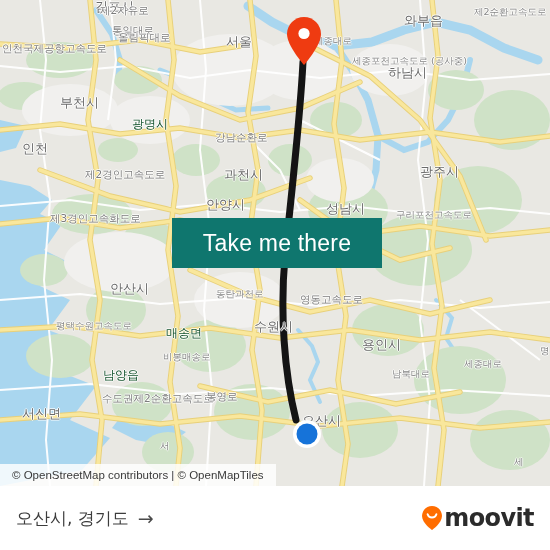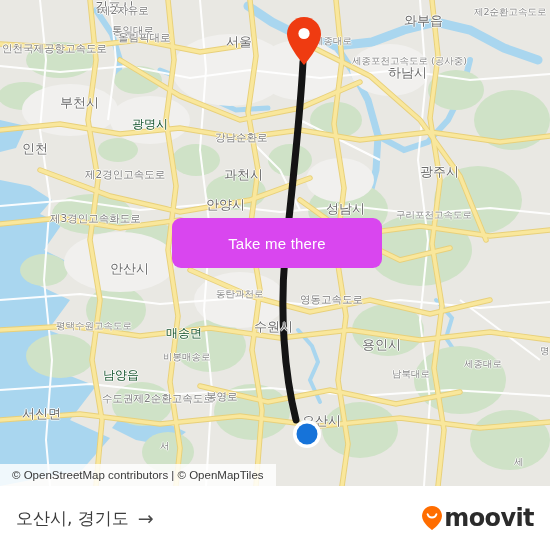--- a/index.html
+++ b/index.html
@@ -82,25 +82,25 @@
     height: 30px;
   }
 
   
   #cta-button {
     position: absolute;
     left: 172px;
     top: 218px;
     width: 210px;
     height: 50px;
-    background: #d946ef;
+    background: #0f766e;
     border: none;
-    border-radius: 9px;
+    border-radius: 0;
     color: #ffffff;
-    font-size: 15px;
+    font-size: 23px;
     font-family: "Liberation Sans", sans-serif;
     letter-spacing: .2px;
     cursor: pointer;
     display: flex;
     align-items: center;
     justify-content: center;
     padding: 0;
   }
 
   
@@ -285,21 +285,21 @@
         <div class="map-label road" style="left: 2px; top: 42px;">인천국제공항고속도로</div>
         <div class="map-label city" style="left: 95px; top: -2px;">김포시</div>
         <div class="map-label road" style="left: 100px; top: 4px;">제2자유로</div>
         <div class="map-label road" style="left: 112px; top: 24px;">통일대로</div>
         <div class="map-label road" style="left: 118px; top: 31px;">올림픽대로</div>
         <div class="map-label city" style="left: 60px; top: 94px;">부천시</div>
         <div class="map-label town" style="left: 132px; top: 116px;">광명시</div>
         <div class="map-label city" style="left: 22px; top: 140px;">인천</div>
         <div class="map-label road" style="left: 85px; top: 168px;">제2경인고속도로</div>
         <div class="map-label road" style="left: 50px; top: 212px;">제3경인고속화도로</div>
-        <div class="map-label city" style="left: 110px; top: 260px;">안산시</div>
+        <div class="map-label city" style="left: 110px; top: 280px;">안산시</div>
         <div class="map-label town" style="left: 166px; top: 325px;">매송면</div>
         <div class="map-label road-sm" style="left: 56px; top: 320px;">평택수원고속도로</div>
         <div class="map-label town" style="left: 103px; top: 367px;">남양읍</div>
         <div class="map-label road" style="left: 102px; top: 392px;">수도권제2순환고속도로</div>
         <div class="map-label road-sm" style="left: 163px; top: 351px;">비봉매송로</div>
         <div class="map-label road" style="left: 206px; top: 390px;">봉영로</div>
         <div class="map-label city" style="left: 22px; top: 405px;">서신면</div>
         <div class="map-label city" style="left: 226px; top: 33px;">서울</div>
         <div class="map-label road" style="left: 215px; top: 131px;">강남순환로</div>
         <div class="map-label city" style="left: 224px; top: 166px;">과천시</div>

